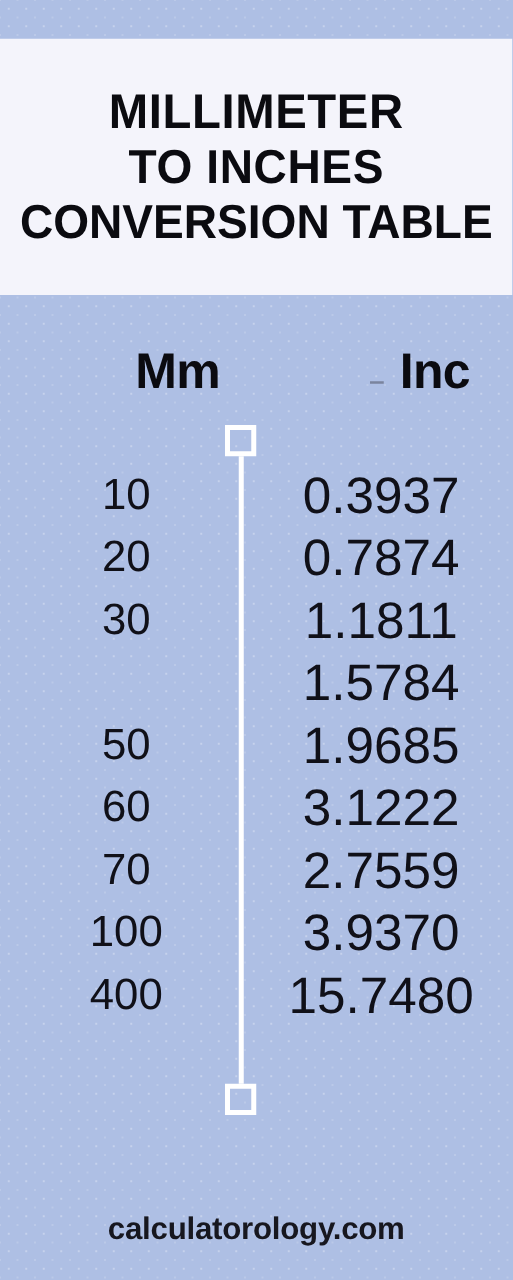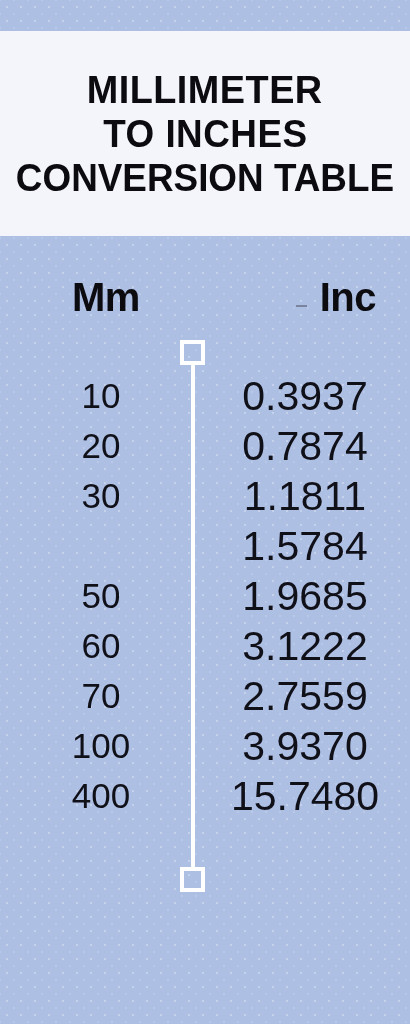--- a/index.html
+++ b/index.html
@@ -30,21 +30,20 @@
   
   .header-band {
     position: absolute;
     left: 0;
     top: 31px;
     width: 410px;
     height: 205px;
     background: #f4f4fb;
     display: flex;
     flex-direction: column;
-    align-items: center;
     justify-content: center;
   }
   .title-line {
     color: #0b0b10;
     font-family: "Liberation Sans Narrow", "Liberation Sans", sans-serif;
     font-weight: 700;
     font-size: 38px;
     line-height: 44px;
     letter-spacing: 0.5px;
     text-align: center;
@@ -72,21 +71,21 @@
     height: 56px;
   }
   .col-head {
     position: absolute;
     color: #0b0b10;
     font-weight: 700;
     font-size: 40px;
     line-height: 46px;
     letter-spacing: -0.5px;
   }
-  .col-head.mm  { left: 36px;  width: 140px; text-align: center; }
+  .col-head.mm  { left: 36px;  width: 140px; text-align: right; }
   .col-head.inc { left: 236px; width: 140px; text-align: right; }
 
   .head-artifact {
     position: absolute;
     left: 296px;
     top: 31px;
     width: 11px;
     height: 2px;
     background: rgba(60,60,70,0.45);
   }
@@ -226,14 +225,17 @@
         <div class="cell inc">3.9370</div>
       </div>
       <div class="row">
         <div class="cell mm">400</div>
         <div class="cell inc">15.7480</div>
       </div>
     </div>
 
   </div>
 
+  <div class="footer">
+    <div class="footer-text">calculatorology.com</div>
+  </div>
 
 </div>
 
 </body></html>

